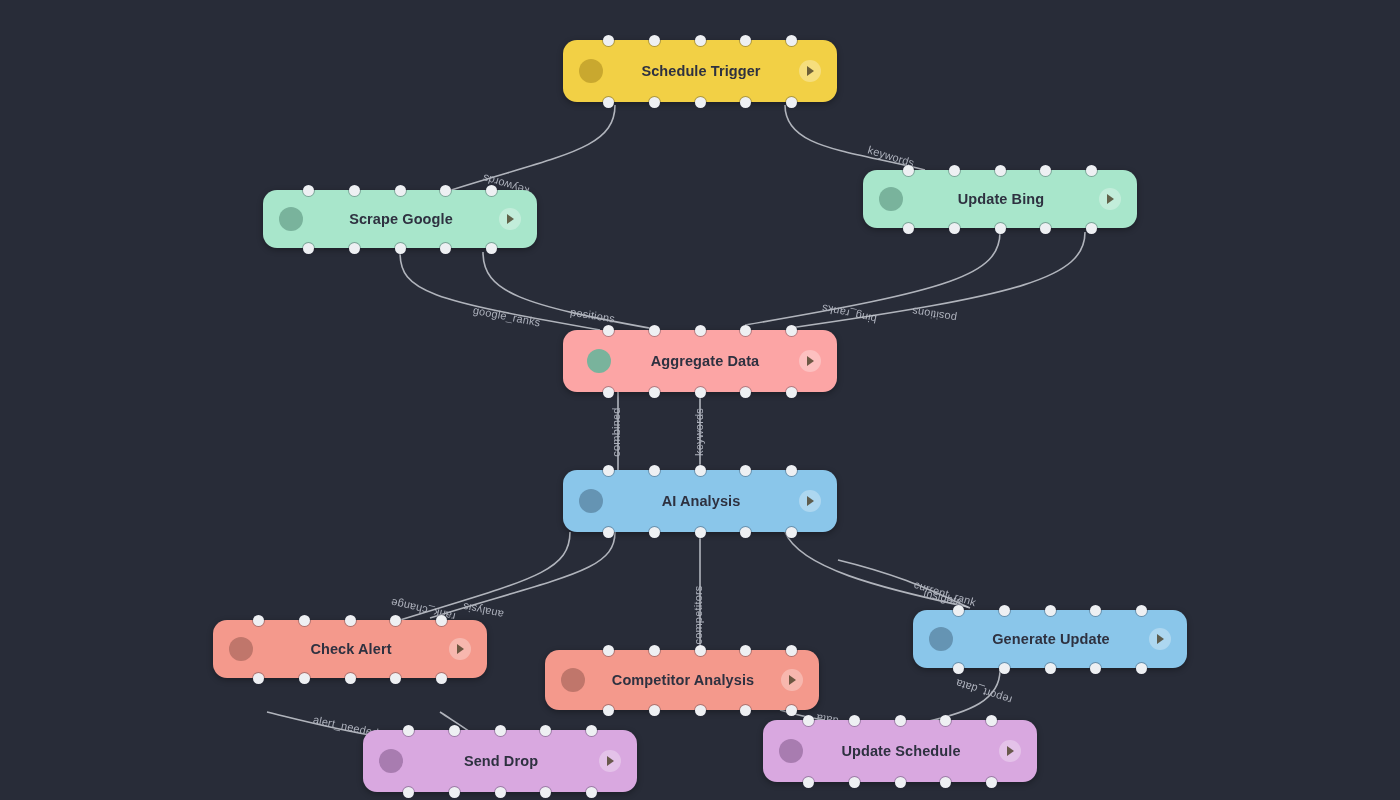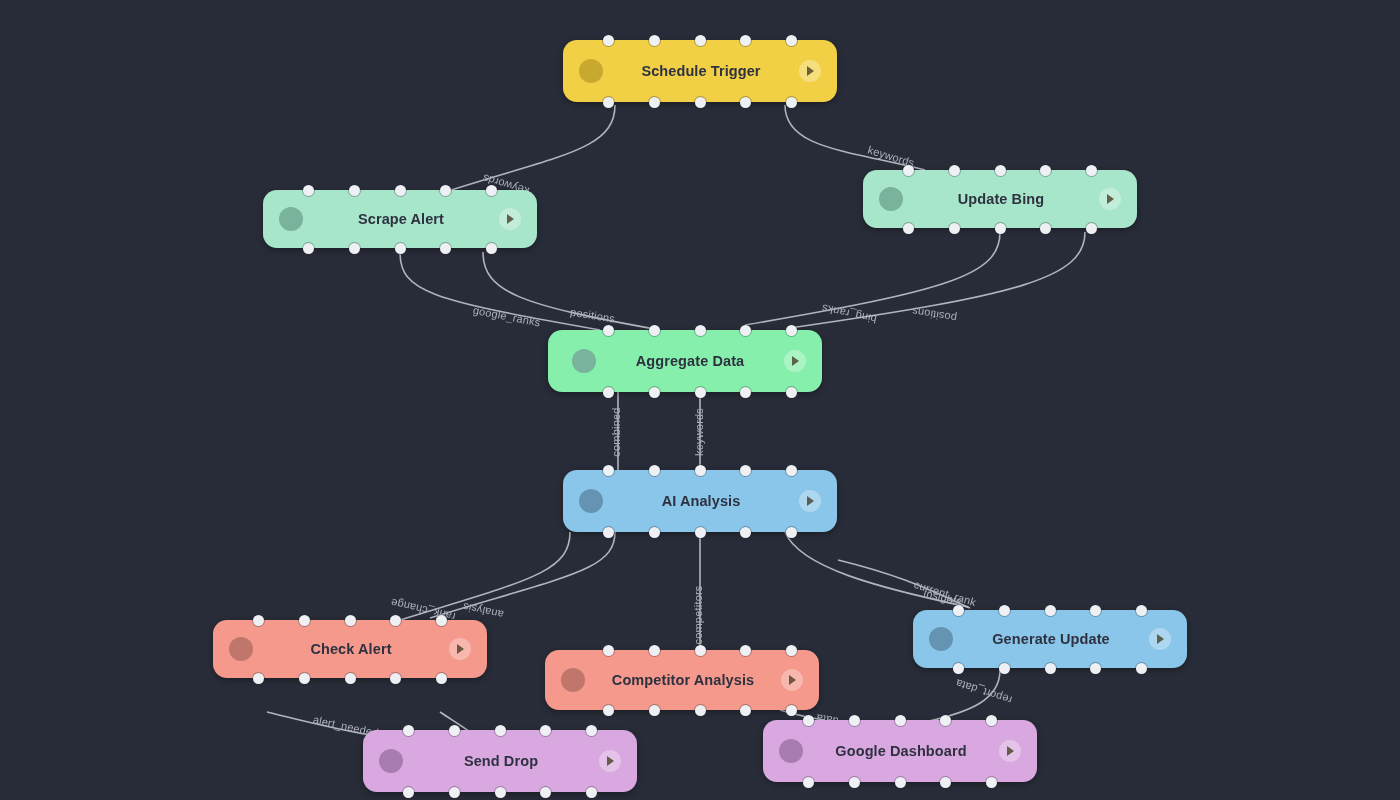--- a/index.html
+++ b/index.html
@@ -132,21 +132,21 @@
       <div class="port" style="left: 648.833px; top: 34.5px;"></div>
       <div class="port" style="left: 648.833px; top: 96.5px;"></div>
       <div class="port" style="left: 694.5px; top: 34.5px;"></div>
       <div class="port" style="left: 694.5px; top: 96.5px;"></div>
       <div class="port" style="left: 740.167px; top: 34.5px;"></div>
       <div class="port" style="left: 740.167px; top: 96.5px;"></div>
       <div class="port" style="left: 785.833px; top: 34.5px;"></div>
       <div class="port" style="left: 785.833px; top: 96.5px;"></div>
       <div class="node" style="left: 263px; top: 190px; width: 274px; height: 58px; background: rgb(168, 230, 203);">
         <div class="node-badge" style="background: rgb(121, 179, 156);"></div>
-        <div class="node-title">Scrape Alert</div>
+        <div class="node-title">Scrape Google</div>
         <div class="node-run">
           <svg width="9" height="10" viewBox="0 0 9 10">
             <path d="M1 0 L8 5 L1 10 Z" fill="#4a3f25" opacity="0.8"></path>
           </svg>
         </div>
       </div>
       <div class="port" style="left: 303.167px; top: 184.5px;"></div>
       <div class="port" style="left: 303.167px; top: 242.5px;"></div>
       <div class="port" style="left: 348.833px; top: 184.5px;"></div>
       <div class="port" style="left: 348.833px; top: 242.5px;"></div>
@@ -168,21 +168,21 @@
       <div class="port" style="left: 903.167px; top: 164.5px;"></div>
       <div class="port" style="left: 903.167px; top: 222.5px;"></div>
       <div class="port" style="left: 948.833px; top: 164.5px;"></div>
       <div class="port" style="left: 948.833px; top: 222.5px;"></div>
       <div class="port" style="left: 994.5px; top: 164.5px;"></div>
       <div class="port" style="left: 994.5px; top: 222.5px;"></div>
       <div class="port" style="left: 1040.17px; top: 164.5px;"></div>
       <div class="port" style="left: 1040.17px; top: 222.5px;"></div>
       <div class="port" style="left: 1085.83px; top: 164.5px;"></div>
       <div class="port" style="left: 1085.83px; top: 222.5px;"></div>
-      <div class="node" style="left: 548px; top: 330px; width: 274px; height: 62px; background: #86efac; padding-left: 8px;">
+      <div class="node" style="left: 563px; top: 330px; width: 274px; height: 62px; background: #fca5a5; padding-left: 8px;">
         <div class="node-badge" style="background: rgb(121, 179, 156);"></div>
         <div class="node-title">Aggregate Data</div>
         <div class="node-run">
           <svg width="9" height="10" viewBox="0 0 9 10">
             <path d="M1 0 L8 5 L1 10 Z" fill="#4a3f25" opacity="0.8"></path>
           </svg>
         </div>
       </div>
       <div class="port" style="left: 603.167px; top: 324.5px;"></div>
       <div class="port" style="left: 603.167px; top: 386.5px;"></div>
@@ -284,21 +284,21 @@
       <div class="port" style="left: 448.833px; top: 724.5px;"></div>
       <div class="port" style="left: 448.833px; top: 786.5px;"></div>
       <div class="port" style="left: 494.5px; top: 724.5px;"></div>
       <div class="port" style="left: 494.5px; top: 786.5px;"></div>
       <div class="port" style="left: 540.167px; top: 724.5px;"></div>
       <div class="port" style="left: 540.167px; top: 786.5px;"></div>
       <div class="port" style="left: 585.833px; top: 724.5px;"></div>
       <div class="port" style="left: 585.833px; top: 786.5px;"></div>
       <div class="node" style="left: 763px; top: 720px; width: 274px; height: 62px; background: rgb(217, 168, 224);">
         <div class="node-badge" style="background: rgb(168, 124, 176);"></div>
-        <div class="node-title">Google Dashboard</div>
+        <div class="node-title">Update Schedule</div>
         <div class="node-run">
           <svg width="9" height="10" viewBox="0 0 9 10">
             <path d="M1 0 L8 5 L1 10 Z" fill="#4a3f25" opacity="0.8"></path>
           </svg>
         </div>
       </div>
       <div class="port" style="left: 803.167px; top: 714.5px;"></div>
       <div class="port" style="left: 803.167px; top: 776.5px;"></div>
       <div class="port" style="left: 848.833px; top: 714.5px;"></div>
       <div class="port" style="left: 848.833px; top: 776.5px;"></div>

